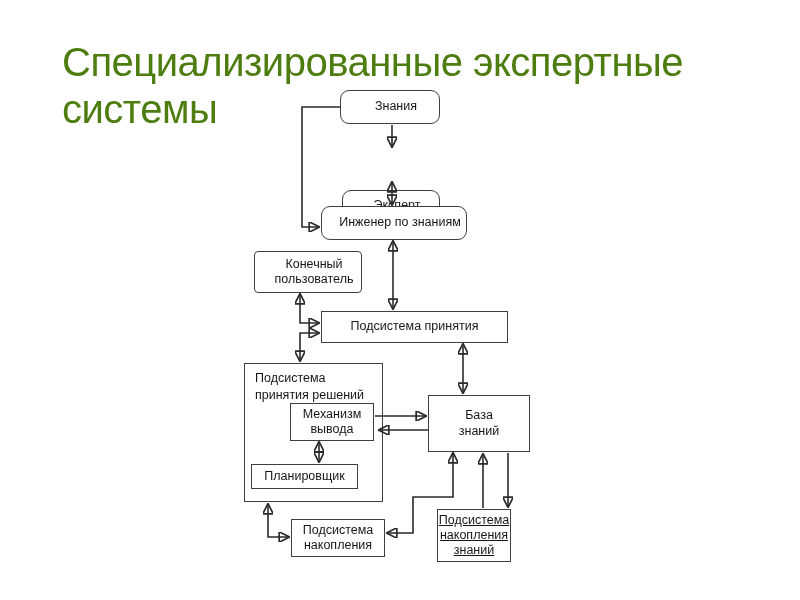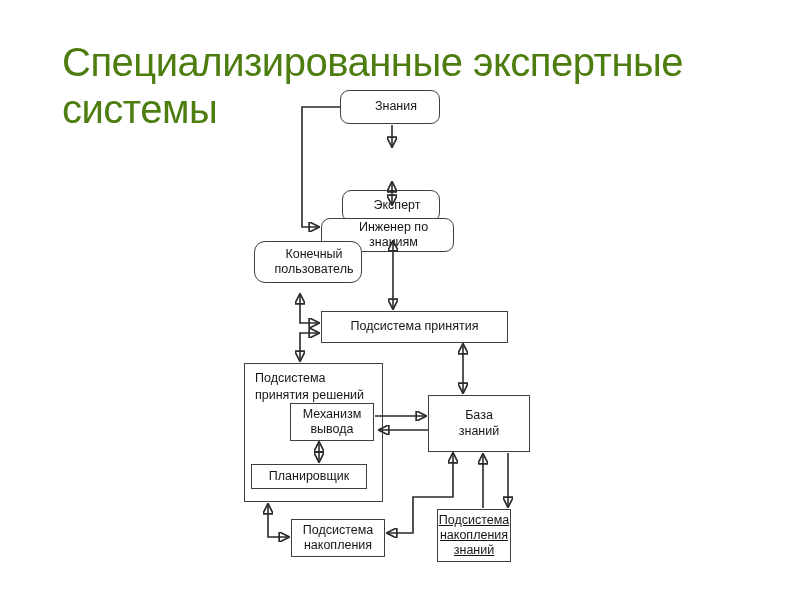--- a/index.html
+++ b/index.html
@@ -43,41 +43,41 @@
 <h1 class="slide-title">Специализированные экспертные системы</h1>
 
 <div class="node node--rounded" style="left:340px;top:90px;width:100px;height:34px;">
   <span class="node-label">Знания</span>
 </div>
 
 <div class="node node--rounded" style="left:342px;top:149px;width:98px;height:32px;margin-top:41px;">
   <span class="node-label">Эксперт</span>
 </div>
 
-<div class="node node--rounded" style="left:321px;top:218px;width:133px;height:34px;">
+<div class="node node--rounded" style="left:321px;top:206px;width:146px;height:34px;">
   <span class="node-label">Инженер по знаниям</span>
 </div>
 
-<div class="node node--rounded" style="left:254px;top:241px;width:108px;height:42px;border-radius:11px;align-items:center;">
+<div class="node node--rounded" style="left:254px;top:251px;width:108px;height:42px;border-radius:4px;align-items:center;">
   <span class="node-label" style="max-width:90px;">Конечный пользователь</span>
 </div>
 
 <div class="node" style="left:321px;top:311px;width:187px;height:32px;">
   <span class="node-label">Подсистема принятия</span>
 </div>
 
 <div class="node node--container" style="left:244px;top:363px;width:139px;height:139px;">
   <span class="node-label" style="max-width:112px;">Подсистема принятия решений</span>
 </div>
 
 <div class="node" style="left:290px;top:403px;width:84px;height:38px;justify-content:center;">
   <span class="node-label" style="max-width:64px;">Механизм вывода</span>
 </div>
 
-<div class="node" style="left:251px;top:464px;width:116px;height:25px;">
+<div class="node" style="left:251px;top:464px;width:107px;height:25px;">
   <span class="node-label">Планировщик</span>
 </div>
 
 <div class="node node--kb" style="left:428px;top:395px;width:102px;height:57px;">
   <span class="node-label">База знаний</span>
 </div>
 
 <div class="node node--explain" style="left:291px;top:519px;width:94px;height:38px;">
   <span class="node-label">Подсистема накопления</span>
 </div>

